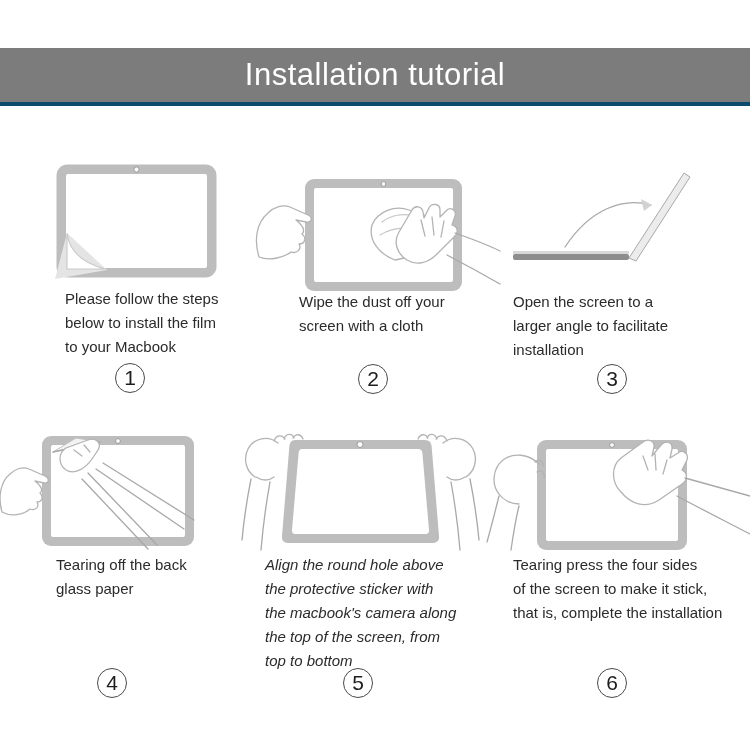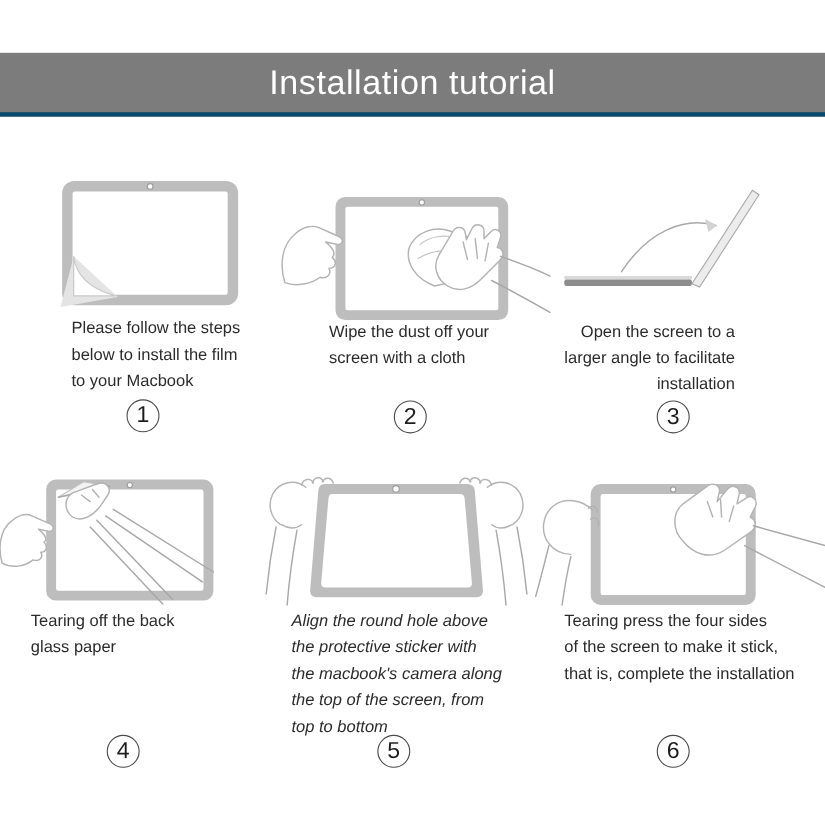--- a/index.html
+++ b/index.html
@@ -11,24 +11,24 @@
   .step{position:absolute;}
   .step svg{position:absolute;overflow:visible;}
   .caption{position:absolute;font-size:15px;line-height:24px;color:#2b2b2b;white-space:pre;}
   .num{position:absolute;width:30px;height:30px;border:1.6px solid #4a4a4a;border-radius:50%;
        display:flex;align-items:center;justify-content:center;font-size:21px;color:#1d1d1d;box-sizing:border-box;}
   
   #s1{left:0;top:150px;width:250px;height:255px;margin-left:17px;}
   #s1 svg{left:38px;top:13px;} #s1 .caption{left:48px;top:137px;} #s1 .num{left:98px;top:213px;}
   #s2{left:254px;top:150px;width:250px;height:255px;}
   #s2 svg{left:2px;top:15px;} #s2 .caption{left:45px;top:140px;} #s2 .num{left:104px;top:214px;}
-  #s3{left:490px;top:150px;width:260px;height:255px;text-align:right;}
+  #s3{left:490px;top:150px;width:260px;height:255px;}
   #s3 svg{left:15px;top:15px;} #s3 .caption{left:23px;top:140px;} #s3 .num{left:107px;top:214px;}
   #s4{left:0;top:420px;width:250px;height:290px;}
-  #s4 svg{left:0;top:8px;} #s4 .caption{left:28px;top:133px;} #s4 .num{left:97px;top:248px;}
+  #s4 svg{left:0;top:8px;} #s4 .caption{left:56px;top:133px;} #s4 .num{left:97px;top:248px;}
   #s5{left:238px;top:420px;width:250px;height:290px;}
   #s5 svg{left:0;top:8px;} #s5 .caption{left:27px;top:133px;font-style:italic;} #s5 .num{left:105px;top:248px;}
   #s6{left:485px;top:420px;width:265px;height:290px;}
   #s6 svg{left:0;top:8px;} #s6 .caption{left:28px;top:133px;} #s6 .num{left:112px;top:248px;}
   
   .frame{fill:#bdbdbd;}
   .screen{fill:#ffffff;}
   .cam{fill:#fbfbfb;stroke:#9c9c9c;stroke-width:1;}
   .hand{fill:#ffffff;stroke:#b3b3b3;stroke-width:1.3;stroke-linecap:round;stroke-linejoin:round;}
   .lineart{fill:none;stroke:#b3b3b3;stroke-width:1.3;stroke-linecap:round;stroke-linejoin:round;}

